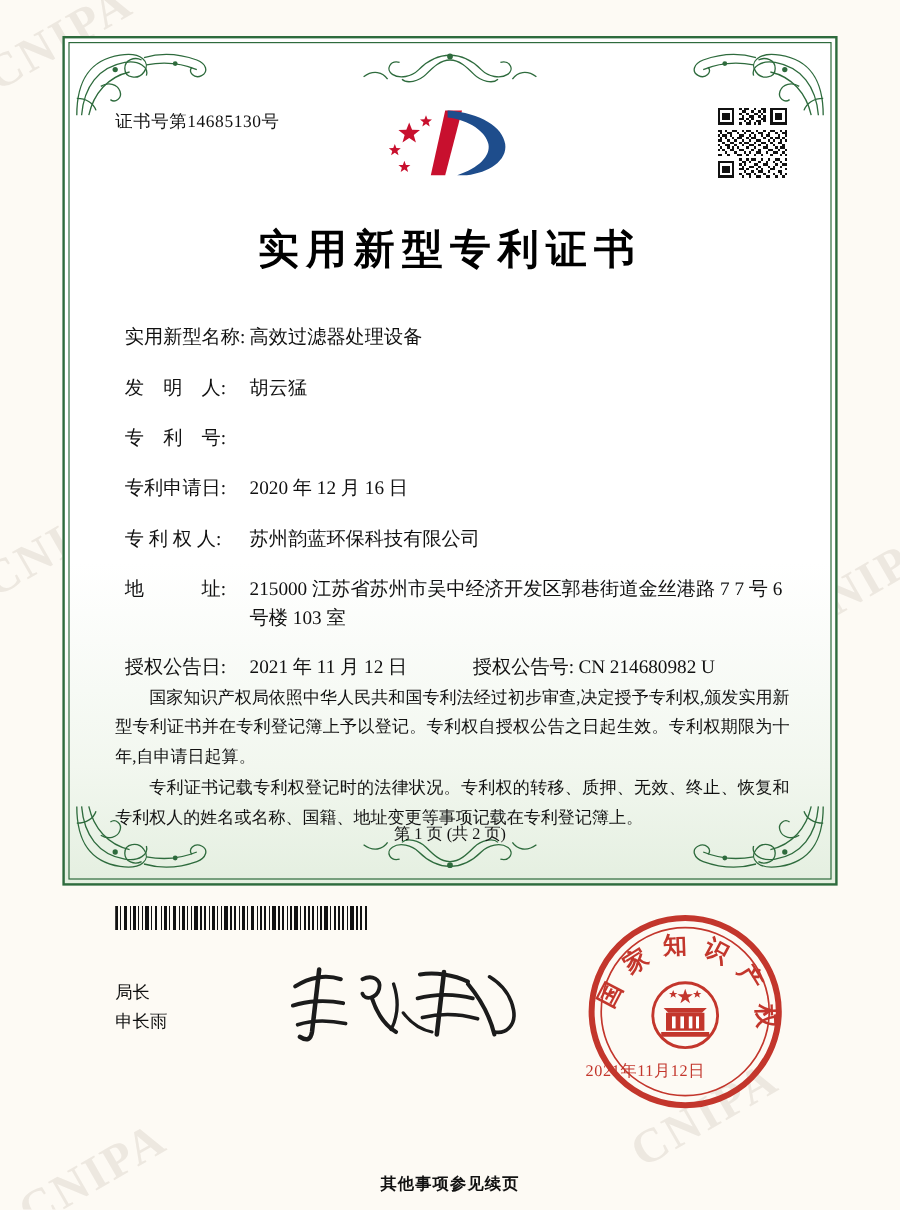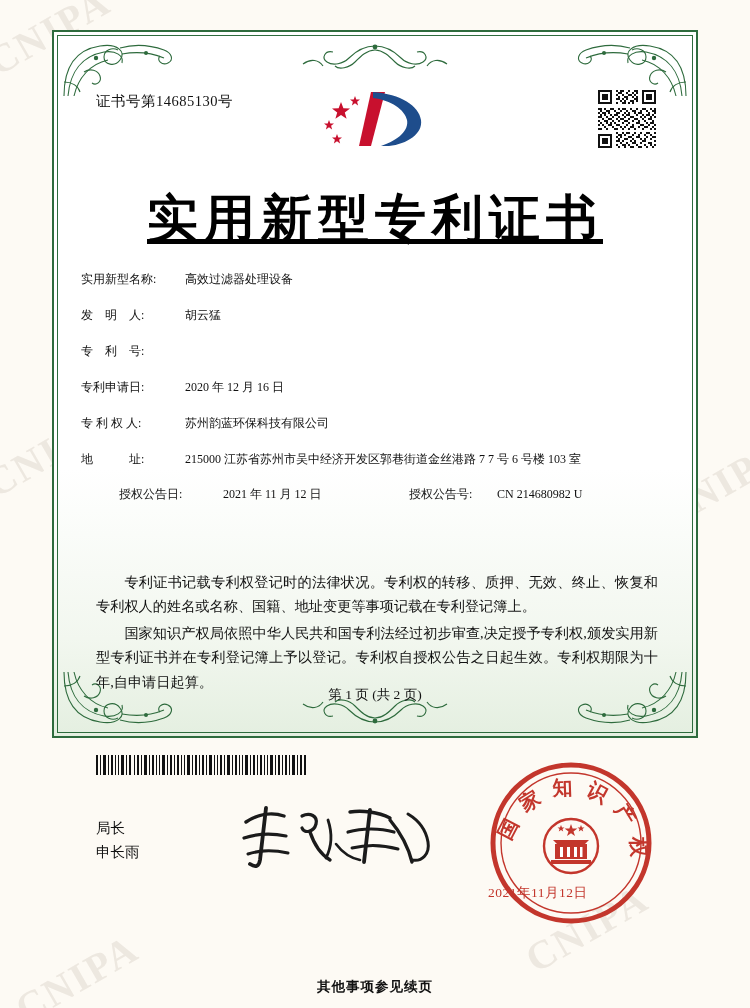--- a/index.html
+++ b/index.html
@@ -127,54 +127,53 @@
 
   
   .title {
     position: absolute;
     left: 0;
     right: 0;
     top: 155px;
     text-align: center;
     font-family: "DejaVu Sans", "Liberation Sans", sans-serif;
     font-weight: bold;
-    font-size: 51px;
+    font-size: 34px;
     letter-spacing: 6px;
     color: #000;
-    text-decoration: underline;
   }
 
   
   .fields {
     position: absolute;
-    left: 29px;
+    left: 52px;
     right: 40px;
     top: 240px;
     font-family: "Liberation Serif", "DejaVu Serif", serif;
-    font-size: 12px;
+    font-size: 16px;
     color: #111;
   }
   .frow {
     display: flex;
     align-items: flex-start;
     margin-bottom: 18px;
     line-height: 1.5;
   }
   .flabel {
     flex: 0 0 auto;
     white-space: pre;
   }
   .flabel.w1 { width: 104px; }
   .fvalue { flex: 1 1 auto; }
 
   .frow.addr .fvalue { padding-right: 6px; }
   .pubrow { display: flex; margin-bottom: 6px; }
   .pubrow .seg1 { width: 290px; display: flex; }
   .pubrow .seg2 { display: flex; align-items: center; }
-  .pubrow .lab { white-space: pre; margin-left: 38px; }
+  .pubrow .lab { white-space: pre; }
 
   
   .paras {
     position: absolute;
     left: 44px;
     right: 40px;
     top: 540px;
     font-family: "Liberation Serif", "DejaVu Serif", serif;
     font-size: 14.2px;
     line-height: 1.72;
@@ -601,22 +600,22 @@
       </div>
       <div class="seg2">
         <div class="lab" style="width:88px">授权公告号:</div>
         <div>CN 214680982 U</div>
       </div>
     </div>
 
   </div>
 
   <div class="paras">
+    <p>国家知识产权局依照中华人民共和国专利法经过初步审查,决定授予专利权,颁发实用新型专利证书并在专利登记簿上予以登记。专利权自授权公告之日起生效。专利权期限为十年,自申请日起算。</p>
     <p>专利证书记载专利权登记时的法律状况。专利权的转移、质押、无效、终止、恢复和专利权人的姓名或名称、国籍、地址变更等事项记载在专利登记簿上。</p>
-    <p>国家知识产权局依照中华人民共和国专利法经过初步审查,决定授予专利权,颁发实用新型专利证书并在专利登记簿上予以登记。专利权自授权公告之日起生效。专利权期限为十年,自申请日起算。</p>
   </div>
 
   <div class="barcode">
     <svg viewBox="0 0 210 20" shape-rendering="crispEdges">
       <g fill="#111">
         <rect x="0" y="0" width="2" height="20"></rect>
           <rect x="4" y="0" width="1" height="20"></rect>
         <rect x="7" y="0" width="3" height="20"></rect>
           <rect x="12" y="0" width="1" height="20"></rect>
         <rect x="15" y="0" width="2" height="20"></rect>

